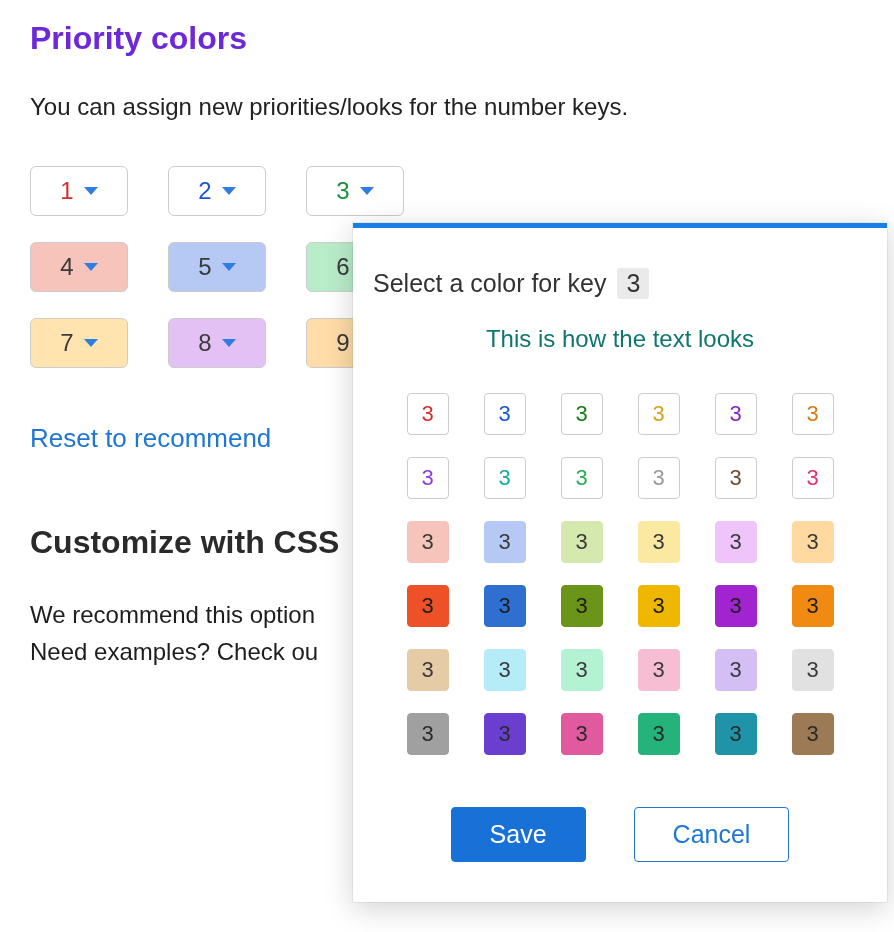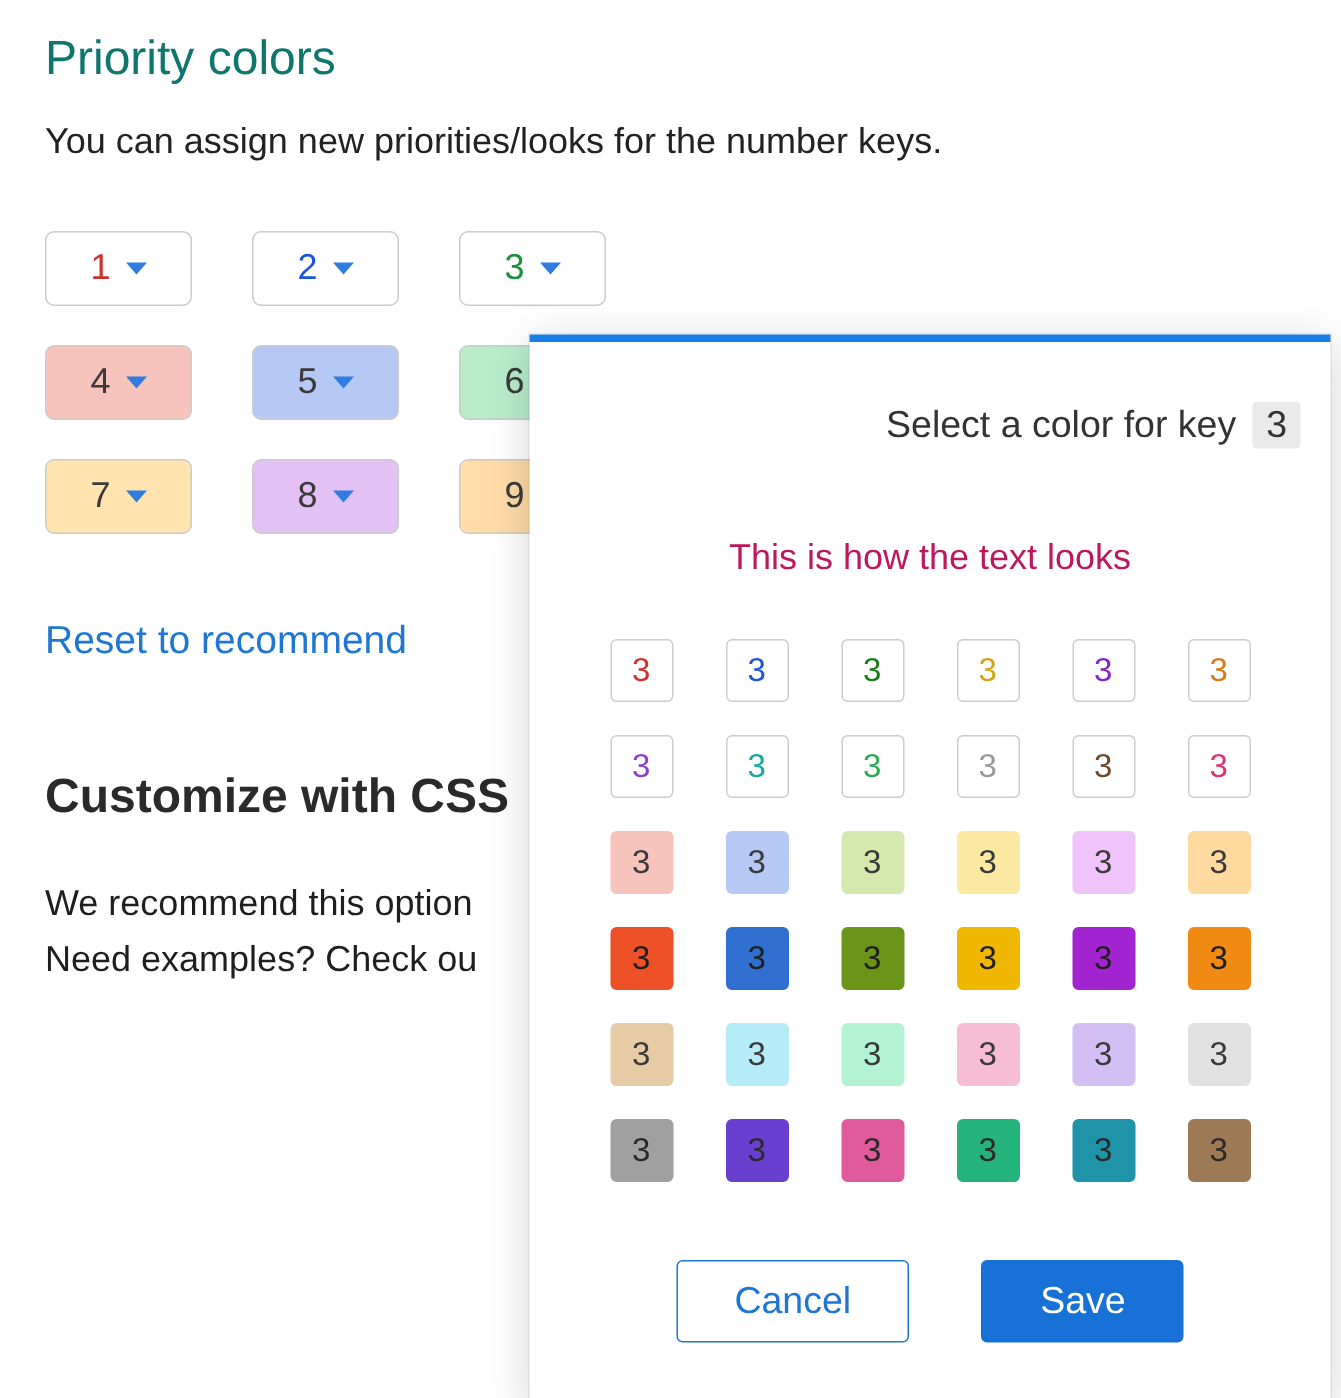--- a/index.html
+++ b/index.html
@@ -11,23 +11,23 @@
       font-family: -apple-system, BlinkMacSystemFont, "Segoe UI", Helvetica, Arial, sans-serif;
       background: #fff;
       width: 894px;
       height: 932px;
       position: relative;
       padding: 20px 30px;
       color: #1e1e1e;
     }
     h2.section-title {
       font-size: 32px;
-      font-weight: 400;
-      color: #0f766e;
-      margin-bottom: 24px;
+      font-weight: 700;
+      color: #6d28d9;
+      margin-bottom: 36px;
     }
     .section-desc {
       font-size: 24px;
       color: #222;
       margin-bottom: 45px;
     }
     .key-grid {
       display: grid;
       grid-template-columns: repeat(3, 98px);
       gap: 26px 40px;
@@ -81,21 +81,21 @@
     .modal {
       position: absolute;
       left: 353px;
       top: 223px;
       width: 534px;
       background: #fff;
       border-top: 5px solid #197fe6;
       box-shadow: 0 6px 28px rgba(0,0,0,0.18), 0 0 0 1px rgba(0,0,0,0.05);
     }
     .modal-header {
-      text-align: right;
+      text-align: left;
       padding: 40px 20px 18px;
       font-size: 25px;
       color: #333;
     }
     .key-badge {
       display: inline-block;
       background: #eaeaea;
       border-radius: 3px;
       padding: 1px 9px;
       margin-left: 4px;
@@ -202,21 +202,21 @@
   <div>We recommend this option</div>
   <div>Need examples? Check ou</div>
 </div>
 
 
 <div class="modal">
   <div class="modal-header">
     <span>Select a color for key</span>
     <span class="key-badge">3</span>
   </div>
-  <div class="preview-text" id="preview-text" style="color: #be185d; margin-top: 33px;">This is how the text looks</div>
+  <div class="preview-text" id="preview-text" style="color: #0f766e;">This is how the text looks</div>
   <div class="swatch-grid" id="swatch-grid">
       <div class="swatch" style="background: rgb(255, 255, 255); color: rgb(210, 47, 47);">3</div>
       <div class="swatch" style="background: rgb(255, 255, 255); color: rgb(26, 86, 214);">3</div>
       <div class="swatch" style="background: rgb(255, 255, 255); color: rgb(26, 124, 21);">3</div>
       <div class="swatch" style="background: rgb(255, 255, 255); color: rgb(210, 165, 22);">3</div>
       <div class="swatch" style="background: rgb(255, 255, 255); color: rgb(132, 37, 196);">3</div>
       <div class="swatch" style="background: rgb(255, 255, 255); color: rgb(217, 122, 20);">3</div>
       <div class="swatch" style="background: rgb(255, 255, 255); color: rgb(139, 63, 207);">3</div>
       <div class="swatch" style="background: rgb(255, 255, 255); color: rgb(23, 168, 160);">3</div>
       <div class="swatch" style="background: rgb(255, 255, 255); color: rgb(44, 171, 85);">3</div>
@@ -242,19 +242,19 @@
       <div class="swatch" style="background: rgb(212, 191, 244); color: rgb(58, 58, 58); border-color: rgb(212, 191, 244);">3</div>
       <div class="swatch" style="background: rgb(225, 225, 225); color: rgb(58, 58, 58); border-color: rgb(225, 225, 225);">3</div>
       <div class="swatch" style="background: rgb(160, 160, 160); color: rgb(42, 42, 42); border-color: rgb(160, 160, 160);">3</div>
       <div class="swatch" style="background: rgb(106, 63, 208); color: rgb(42, 42, 42); border-color: rgb(106, 63, 208);">3</div>
       <div class="swatch" style="background: rgb(224, 90, 157); color: rgb(42, 42, 42); border-color: rgb(224, 90, 157);">3</div>
       <div class="swatch" style="background: rgb(36, 179, 122); color: rgb(42, 42, 42); border-color: rgb(36, 179, 122);">3</div>
       <div class="swatch" style="background: rgb(31, 147, 168); color: rgb(42, 42, 42); border-color: rgb(31, 147, 168);">3</div>
       <div class="swatch" style="background: rgb(156, 122, 85); color: rgb(42, 42, 42); border-color: rgb(156, 122, 85);">3</div>
     </div>
   <div class="modal-actions">
+    <button class="btn btn-primary">Save</button>
     <button class="btn btn-secondary">Cancel</button>
-    <button class="btn btn-primary">Save</button>
   </div>
 </div>
 
 
 
 
 </body></html>

